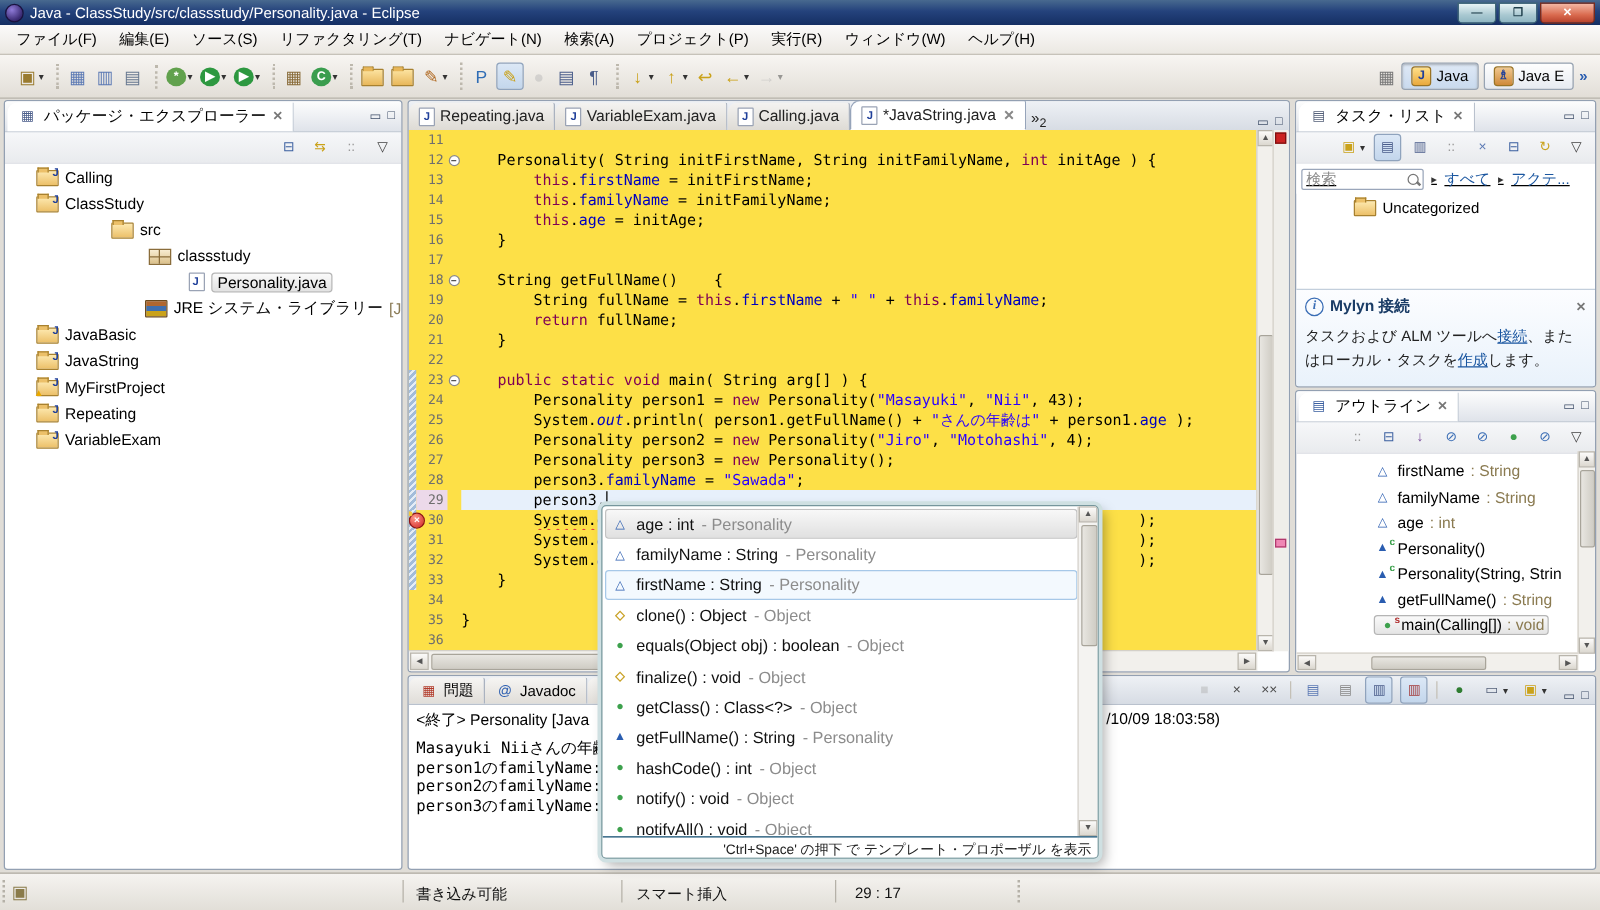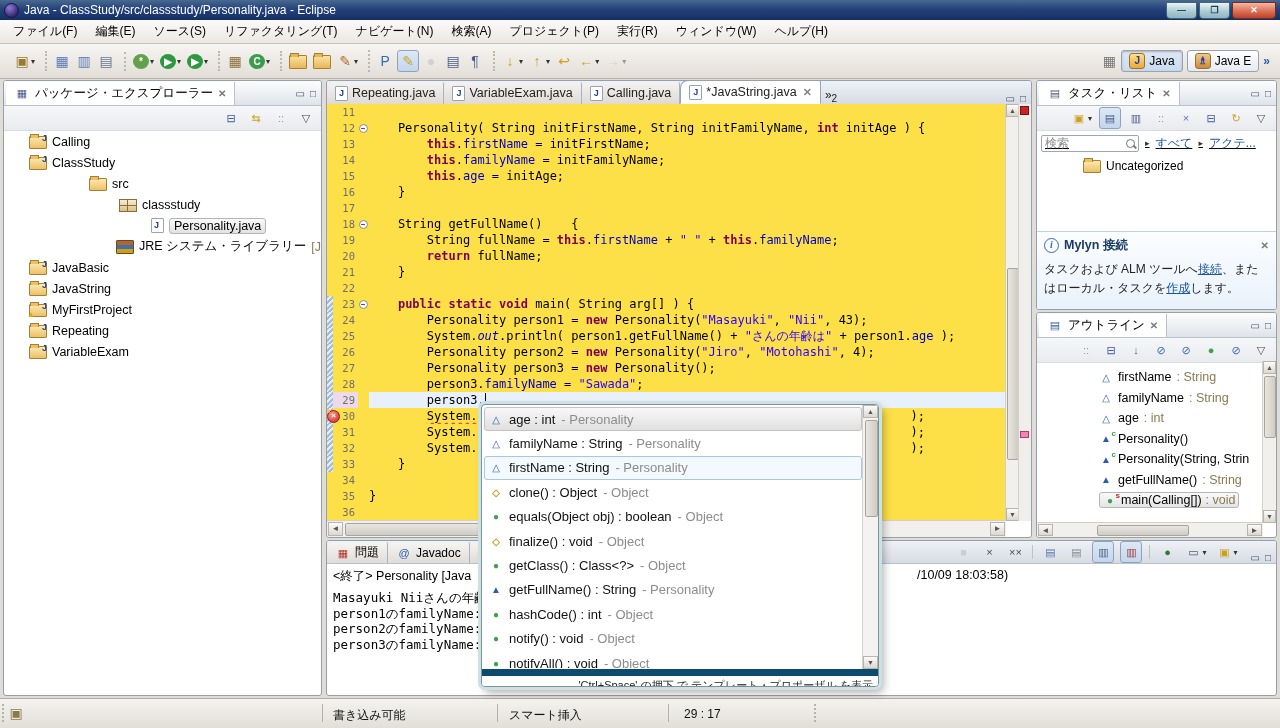--- a/index.html
+++ b/index.html
@@ -88,21 +88,21 @@
   .diffcol.don{background:repeating-linear-gradient(135deg,#a3bcda 0 2px,#e4ecf6 2px 4px);}
   .numcol{width:22px;flex:none;text-align:right;padding-right:3px;color:#6e6e6e;
     font:10.5px/16px "DejaVu Sans Mono",monospace;}
   .foldcol{width:11px;flex:none;position:relative;}
   .foldcol.has::before{content:"";position:absolute;left:1px;top:4px;width:7px;height:7px;background:#fff;
     border:1px solid #8a8a8a;border-radius:50%;}
   .foldcol.has::after{content:"";position:absolute;left:3px;top:8px;width:4px;height:1px;background:#555;}
   .codecol{flex:1;white-space:pre;overflow:hidden;}
   .crow.cur .codecol{background:#e7f0fb;}
   .crow.cur .numcol{background:#ecd9ea;}
-  .k{color:#7f0055;font-weight:bold;}
+  .k{color:#7f0055;font-weight:normal;}
   .f{color:#0000c0;}
   .fi{color:#0000c0;font-style:italic;}
   .s2{color:#2a00ff;}
   .sq{text-decoration:underline;text-decoration-style:wavy;text-decoration-color:#e03c3c;text-underline-offset:2px;}
   .gap{display:inline-block;width:426px;}
   .caret{display:inline-block;width:1px;height:13px;background:#000;vertical-align:-2px;}
   .errmark{position:absolute;left:0;top:2px;width:11px;height:11px;border-radius:50%;
     background:radial-gradient(circle at 35% 30%,#ff9a8a,#cf2222);border:1px solid #8d1515;
     color:#fff;font:bold 8px/10px "Liberation Sans",sans-serif;text-align:center;}
   .errmark::before{content:"";position:absolute;left:-2px;top:-2px;width:4px;height:4px;border-radius:50%;background:#f3c93d;}
@@ -146,35 +146,35 @@
   .pic-mdef{color:#2a5db0;font-size:10px;}
   .pic-pub{color:#3da14d;font-size:10px;}
   .pic-prot{color:#c9a227;font-size:10px;font-weight:bold;}
   
   #ctabbar{height:22px;background:linear-gradient(#eef1f5,#d7dce4);border-bottom:1px solid #b9c1cd;
     display:flex;align-items:flex-end;}
   .ctab{display:flex;align-items:center;gap:4px;height:21px;padding:0 8px;font-size:12px;
     background:linear-gradient(#f6f5f3,#e0ddd8);border-right:1px solid #aab2bf;border-radius:7px 2px 0 0;}
   #ctools{margin-left:auto;display:flex;align-items:center;gap:4px;padding-right:4px;}
   #cheader{position:relative;height:18px;font-size:12.5px;padding:4px 0 0 6px;}
-  #cheader-right{position:absolute;left:558px;top:4px;padding-left:32px;}
+  #cheader-right{position:absolute;left:558px;top:4px;}
   #cbody{padding:4px 0 0 6px;font:12.5px/15.5px "DejaVu Sans Mono",monospace;}
   
   #popup{left:481px;top:404px;width:398px;height:283px;z-index:40;background:#fff;
     border:1px solid #76969c;border-radius:4px;box-shadow:0 0 0 3px #cfe0e2,4px 5px 10px rgba(0,0,0,.35);
     box-sizing:border-box;overflow:hidden;}
   #plist{position:absolute;left:2px;right:16px;top:2px;bottom:18px;overflow:hidden;}
   .prow{height:22.4px;display:flex;align-items:center;gap:6px;padding:0 4px;font-size:13px;
     border:1px solid transparent;border-radius:3px;white-space:nowrap;}
   .prow.selected{background:linear-gradient(#f8f8f8,#e0e0e0);border-color:#c2c2c2;}
   .prow.hover{background:#f3f9fe;border-color:#a6c8e8;}
   .plab{color:#111;}
   .porig{color:#8c8c8c;}
   #pscroll{position:absolute;right:0;top:0;bottom:17px;width:15px;background:#f4f3f1;border-left:1px solid #d5d2cc;}
-  #pfooter{position:absolute;left:0;right:0;bottom:0;height:17px;border-top:7px solid #0c4a6e;background:#fff;
+  #pfooter{position:absolute;left:0;right:0;bottom:0;height:17px;border-top:1px solid #0c4a6e;background:#fff;
     font-size:11px;color:#222;text-align:right;padding:2px 5px 0 0;box-sizing:border-box;}
   
   #statusbar{left:0;top:698px;width:1280px;height:30px;background:linear-gradient(#f5f3f0,#e1ded7);
     border-top:1px solid #b0aca2;}
   .stsep{position:absolute;top:5px;width:1px;height:18px;background:#b5b1a8;}
   .sttext{position:absolute;top:8px;font-size:12px;color:#111;}
   .stdots{position:absolute;top:5px;width:3px;height:18px;border-left:2px dotted #b5b1a8;}
 </style>
 </head>
 <body>

